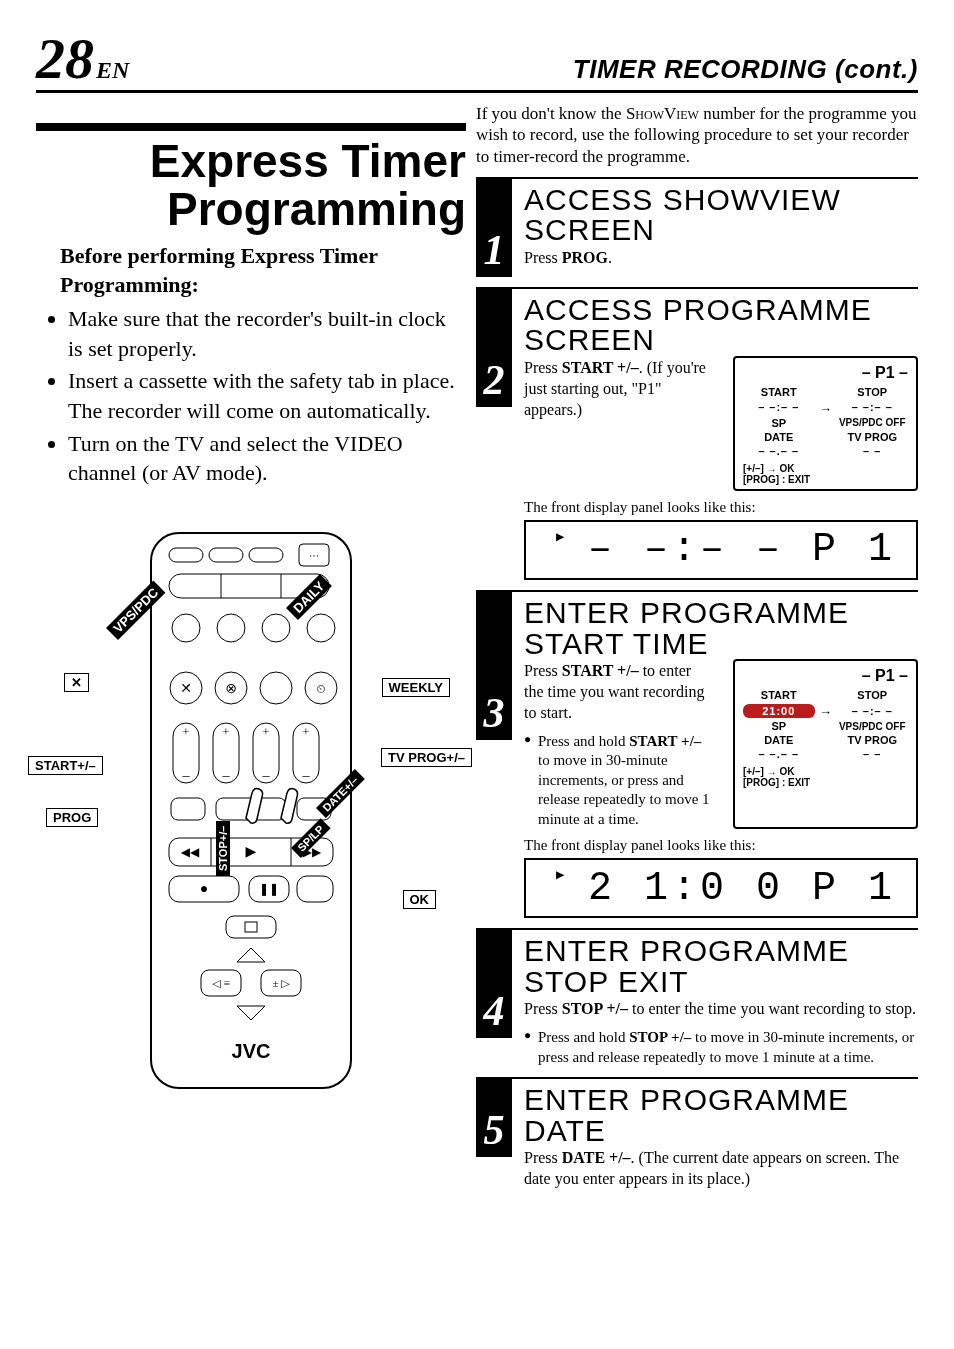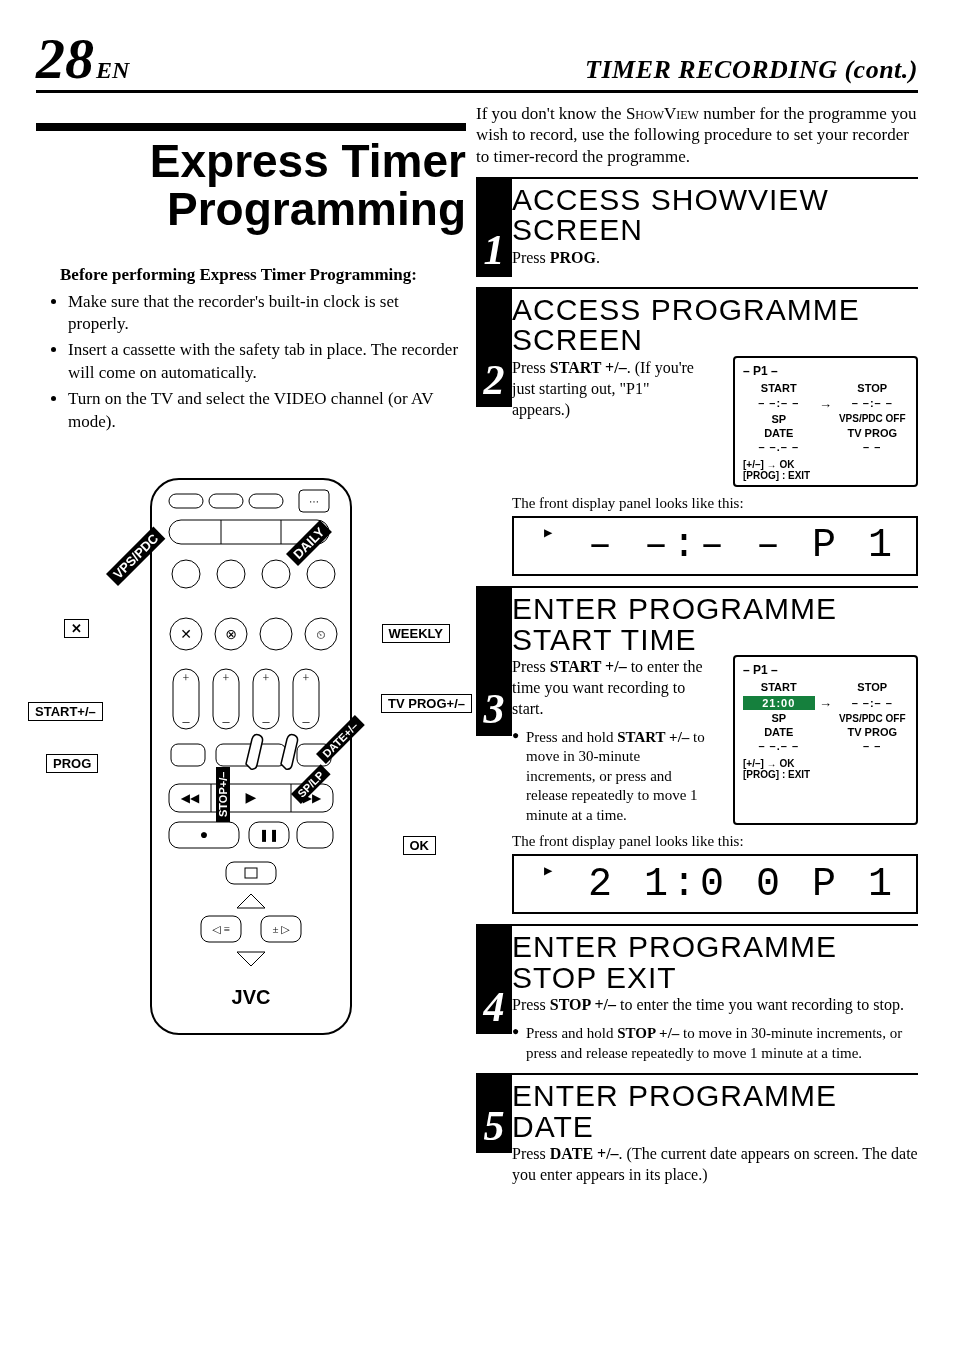--- a/index.html
+++ b/index.html
@@ -30,21 +30,21 @@
     font-weight:bold;
     font-size:58px;
     line-height:1;
   }
   .pagenum small{
     font-size:24px;
     font-style:italic;
     margin-left:2px;
   }
   .section-title{
-    font-family:Liberation Serif, serif;
+    font-family:Liberation Sans, sans-serif;
     font-weight:800;
     font-style:italic;
     font-size:26px;
     letter-spacing:0.5px;
   }
   .cols{
     display:flex;
     margin-top:10px;
   }
   .leftcol{
@@ -60,23 +60,23 @@
     font-weight:900;
     font-size:46px;
     line-height:1.05;
     text-align:right;
     border-top:8px solid #000;
     padding-top:6px;
     margin-top:20px;
   }
   .before-box{
     font-family:"Times New Roman",serif;
-    font-size:17px;
+    font-size:22px;
     line-height:1.35;
-    margin-top:30px;
+    margin-top:7px;
     padding:0 4px;
   }
   .before-box .b-title{
     font-weight:bold;
     margin-left:20px;
   }
   .before-box ul{
     list-style:disc;
     margin:4px 0 0 28px;
     padding:0;
@@ -104,20 +104,21 @@
     line-height:1;
     padding-bottom:6px;
     box-sizing:border-box;
   }
   .step{
     display:flex;
     margin-top:10px;
   }
   .step-body{
     flex:1;
+    padding-left:12px;
     border-top:2px solid #000;
     padding-top:6px;
   }
   .step:first-of-type .step-body{border-top:none;padding-top:0;}
   .step-title{
     font-family:"Helvetica Neue",Arial,sans-serif;
     font-weight:300;
     font-size:30px;
     letter-spacing:1px;
     line-height:1.02;
@@ -152,31 +153,31 @@
     border:2px solid #000;
     border-radius:4px;
     font-family:Arial,sans-serif;
     font-size:12px;
     font-weight:bold;
     width:185px;
     flex:0 0 185px;
     padding:6px 8px 4px 8px;
     box-sizing:border-box;
   }
-  .osd .hdr{text-align:left;font-size:12px;margin-bottom:4px;}
+  .osd .hdr{text-align:right;font-size:16px;margin-bottom:4px;}
   .osd .grid{
     display:grid;
     grid-template-columns:1fr 14px 1fr;
     gap:2px 4px;
     align-items:center;
     font-size:11px;
   }
   .osd .lbl{text-align:center;}
   .osd .val{text-align:center;letter-spacing:1px;}
-  .osd .hl{background:#15803d;color:#fff;padding:1px 2px;}
+  .osd .hl{background:#b91c1c;color:#fff;padding:1px 2px;border-radius:6px;}
   .osd .arrow{text-align:center;font-size:13px;}
   .osd .footer{font-size:10px;margin-top:6px;line-height:1.1;}
   .panel-label{
     font-size:15px;
     margin:8px 0 4px 0;
   }
   .lcd{
     border:2px solid #000;
     height:60px;
     position:relative;

